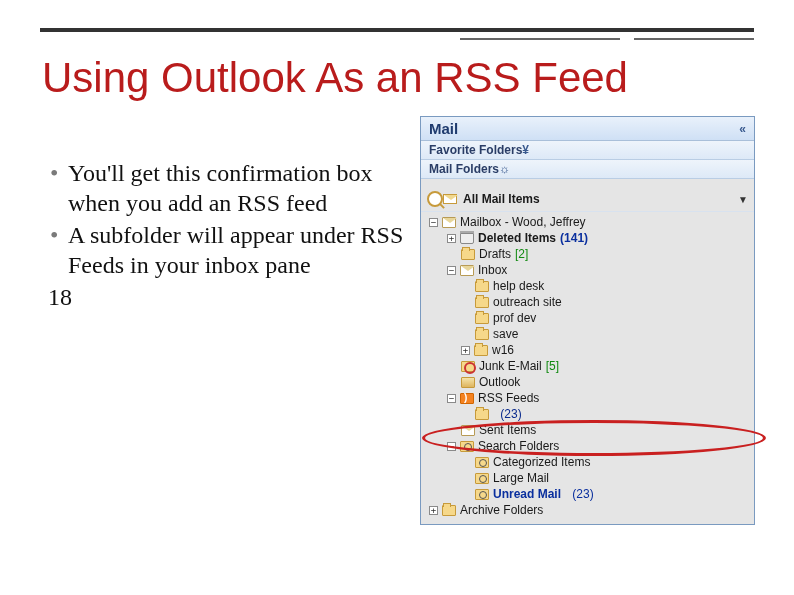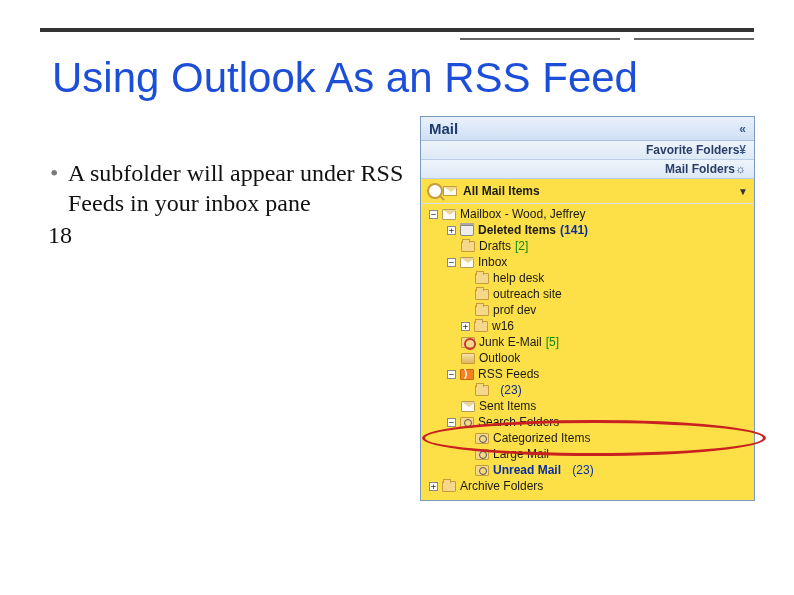--- a/index.html
+++ b/index.html
@@ -17,24 +17,24 @@
   }
   .tl-long { height: 4px; background: #333; margin-bottom: 6px; }
   .tl-seg {
     display: flex; justify-content: flex-end; gap: 14px;
   }
   .tl-seg div { height: 2px; background: #666; }
   .tl1 { width: 160px; }
   .tl2 { width: 120px; }
   .slide-title {
     position: absolute;
-    top: 54px; left: 52px;
+    top: 54px; left: 42px;
     font-family: 'Calibri Light','Segoe UI Light',sans-serif;
     font-size: 42px;
-    color: #1d4ed8;
+    color: #b91c1c;
     font-weight: 400;
   }
   .content {
     position: absolute;
     top: 158px;
     left: 46px;
     width: 360px;
     font-size: 24px;
     color: #111;
     line-height: 1.25;
@@ -49,46 +49,46 @@
     font-size: 24px;
     padding-left: 2px;
   }
 
   
   .outlook {
     position: absolute;
     top: 116px; left: 420px;
     width: 335px;
     border: 1px solid #7a9ac0;
-    background: #fde047;
+    background: #e5e5e5;
     font-family: Tahoma, 'Segoe UI', sans-serif;
     font-size: 12px;
     color: #1a1a1a;
   }
   .pane-header {
     display: flex; align-items: center; justify-content: space-between;
     padding: 3px 8px;
     background: linear-gradient(#e9f1fb,#cfe0f5);
     border-bottom: 1px solid #a9bfd9;
     font-weight: bold;
     color: #1f3b6e;
     font-size: 15px;
   }
   .sub-header {
-    display: flex; align-items: center; justify-content: flex-end;
+    display: flex; align-items: center; justify-content: flex-start;
     padding: 2px 8px;
     background: linear-gradient(#eef4fb,#dde9f7);
     border-bottom: 1px solid #b9cde4;
     color: #2a3d66; font-weight: bold;
     font-size: 12px;
   }
   .chev { color: #3a5a8f; font-size: 12px; }
   .all-mail {
     display:flex; align-items:center; justify-content:space-between;
-    padding: 4px 6px 4px 6px;
+    padding: 12px 6px 4px 6px;
     border-bottom: 1px solid #d8e2ef;
     font-weight: bold;
   }
   .all-mail .left { display:flex; align-items:center; gap:6px; }
   .magnify {
     width:16px; height:16px; border-radius:50%;
     border:2px solid #c79a3a; position:relative; background:#fff;
   }
   .magnify::after{content:"";position:absolute;width:6px;height:2px;background:#c79a3a;bottom:-2px;right:-4px;transform:rotate(45deg);}
   .envelope{width:14px;height:10px;background:#fff;border:1px solid #c79a3a;position:relative;display:inline-block;margin-left:-6px;}
@@ -147,20 +147,21 @@
   <div class="tl-seg">
       <div class="tl1"></div>
       <div class="tl2"></div>
     </div>
 </div>
 
 <div class="slide-title">Using Outlook As an RSS Feed</div>
 
 <div class="content">
   <ul>
+    <li>You'll get this confirmation box when you add an RSS feed</li>
     <li>A subfolder will appear under RSS Feeds in your inbox pane</li>
   </ul>
   <div class="page-num">18</div>
 </div>
 
 <div class="outlook">
   <div class="pane-header">
     <span>Mail</span>
     <span class="chev">«</span>
   </div>
@@ -215,20 +216,25 @@
         <span class="spacer ind3"></span>
         <span class="icon closed"></span>
         <span>outreach site</span>
       </div>
     <div class="row">
         <span class="spacer ind3"></span>
         <span class="icon closed"></span>
         <span>prof dev</span>
       </div>
     <div class="row">
+        <span class="spacer ind3"></span>
+        <span class="icon closed"></span>
+        <span>save</span>
+      </div>
+    <div class="row">
         <span class="spacer ind2"></span>
         <span class="pm">+</span>
         <span class="icon closed"></span>
         <span>w16</span>
       </div>
     <div class="row">
         <span class="spacer ind2"></span>
         <span class="icon junk"></span>
         <span>Junk E-Mail</span> 
         <span class="green">[5]</span>

